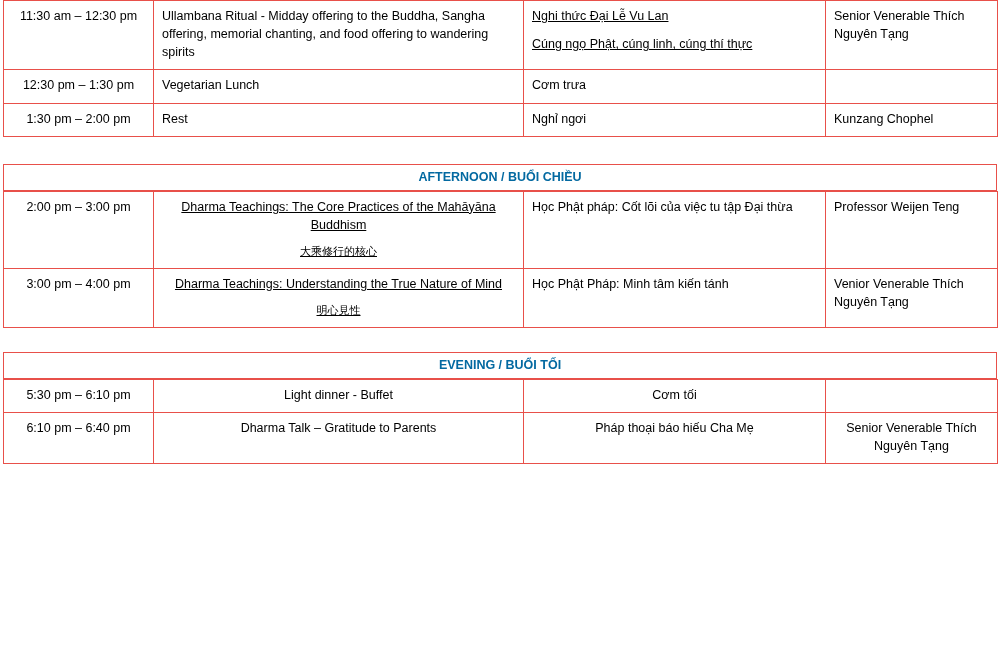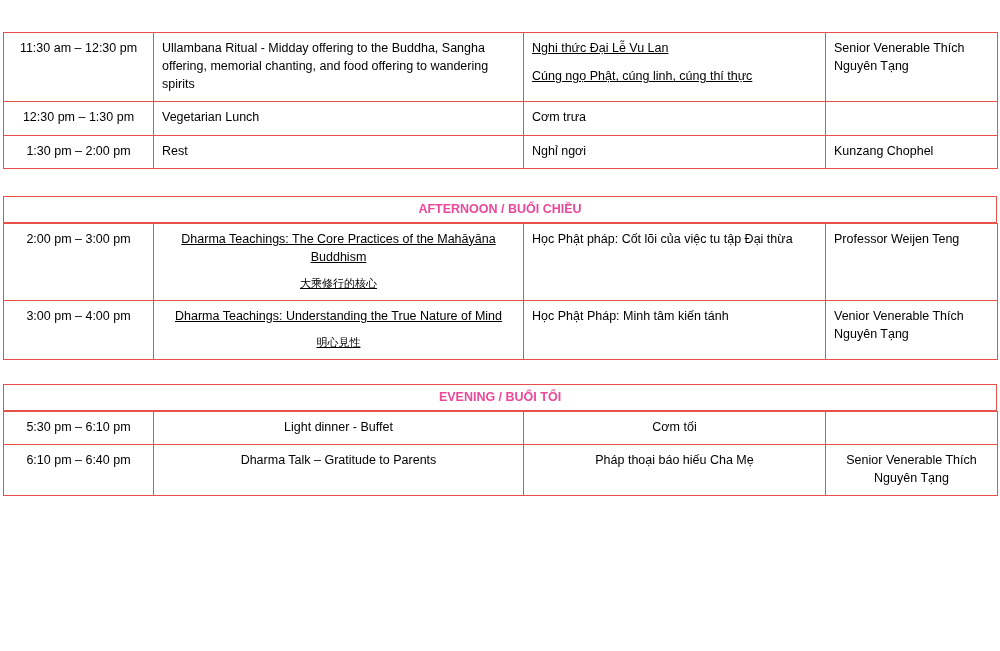--- a/index.html
+++ b/index.html
@@ -14,21 +14,20 @@
     color: #000000;
     font-size: 12.5px;
     overflow: hidden;
   }
   .page {
     position: relative;
     width: 1000px;
     height: 570px;
     padding: 0;
     box-sizing: border-box;
-    margin-top: 32px;
   }
   table.sched {
     border-collapse: collapse;
     table-layout: fixed;
     width: 994px;
     margin: 0 0 0 3px;
   }
   table.sched td {
     border: 1px solid #e8504a;
     vertical-align: top;
@@ -50,21 +49,21 @@
 
   .ctr { text-align: center; }
   .cjk { font-family: "DejaVu Sans", sans-serif; font-size: 11px; }
 
   .band {
     width: 994px;
     margin: 0 0 0 3px;
     border: 1px solid #e8504a;
     box-sizing: border-box;
     text-align: center;
-    color: #ec4899;
+    color: #0369a1;
     font-weight: bold;
     font-size: 12.5px;
     padding: 5px 0 6px 0;
   }
   .gap-xs { height: 24px; }
   .spacer-1 { height: 27px; }
 
   .blk { display: block; text-decoration: underline; }
   .mt6 { margin-top: 10px; }
 </style>

